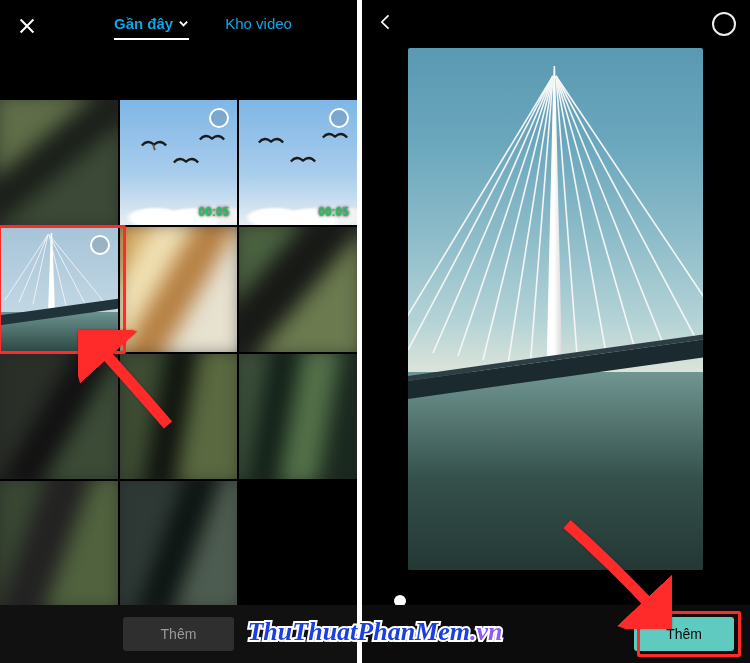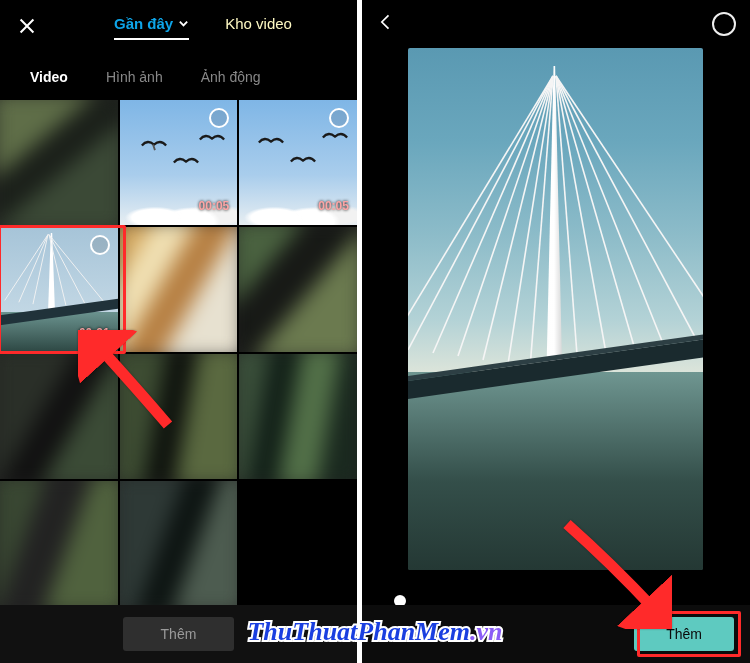--- a/index.html
+++ b/index.html
@@ -31,21 +31,21 @@
     height: 54px;
     display: flex;
     align-items: center;
     padding: 0 16px;
     color: #ddd;
     font-size: 15px;
     gap: 30px;
   }
   .x-icon { width:22px; height:22px; stroke:#fff; stroke-width:2.2; }
   .header-tabs { display:flex; gap: 36px; margin-left: 46px; }
-  .header-tab { color:#fef9c3; padding-bottom:6px; }
+  .header-tab { color:#0ea5e9; padding-bottom:6px; }
   .header-tab.active { color:#0ea5e9; font-weight:600; border-bottom:2.5px solid #fff; display:flex; align-items:center; gap:5px;}
   .chev { width:11px; height:11px; stroke:#fff; stroke-width:2; fill:none; }
 
   .media-tabs {
     height: 46px;
     display:flex; gap: 38px; align-items:center;
     padding-left: 30px;
     color:#888; font-size:14px;
   }
   .media-tab.active { color:#fff; font-weight:600; }
@@ -61,22 +61,22 @@
     position:relative;
     background:#222;
     overflow:hidden;
   }
   .sel-circle {
     position:absolute; top:8px; right:8px;
     width:20px; height:20px; border:2px solid #fff; border-radius:50%;
     background: rgba(0,0,0,.1);
   }
   .duration {
-    position:absolute; bottom:12px; right:8px;
-    color:#fca5a5; font-size:12px; font-weight:600;
+    position:absolute; bottom:6px; right:8px;
+    color:#22c55e; font-size:12px; font-weight:600;
     text-shadow: 0 0 3px #000;
   }
   .blur { filter: blur(9px); transform: scale(1.12); }
 
   .highlight-box {
     position:absolute; border:3px solid #ff2a2a; border-radius:2px;
     pointer-events:none;
   }
 
   .left-footer {
@@ -228,25 +228,20 @@
         <span class="header-tab active">
           <span>Gần đây</span>
           <svg class="chev" viewBox="0 0 12 12">
               <path d="M2 4l4 4 4-4"></path>
             </svg>
         </span>
         <span class="header-tab">Kho video</span>
       </div>
     </div>
 
-    <div class="media-tabs">
-      <span class="media-tab active">Video</span>
-      <span class="media-tab">Hình ảnh</span>
-      <span class="media-tab">Ảnh động</span>
-    </div>
 
     <div class="grid">
 
       <div class="thumb">
         <div class="blur m5" style="position:absolute;inset:0;"></div>
       </div>
       <div class="thumb">
         <div class="gulls-sky"></div>
         <div class="cloud"></div>
         <div class="gull" style="left:20px;top:38px;"><svg viewBox="0 0 30 15">

